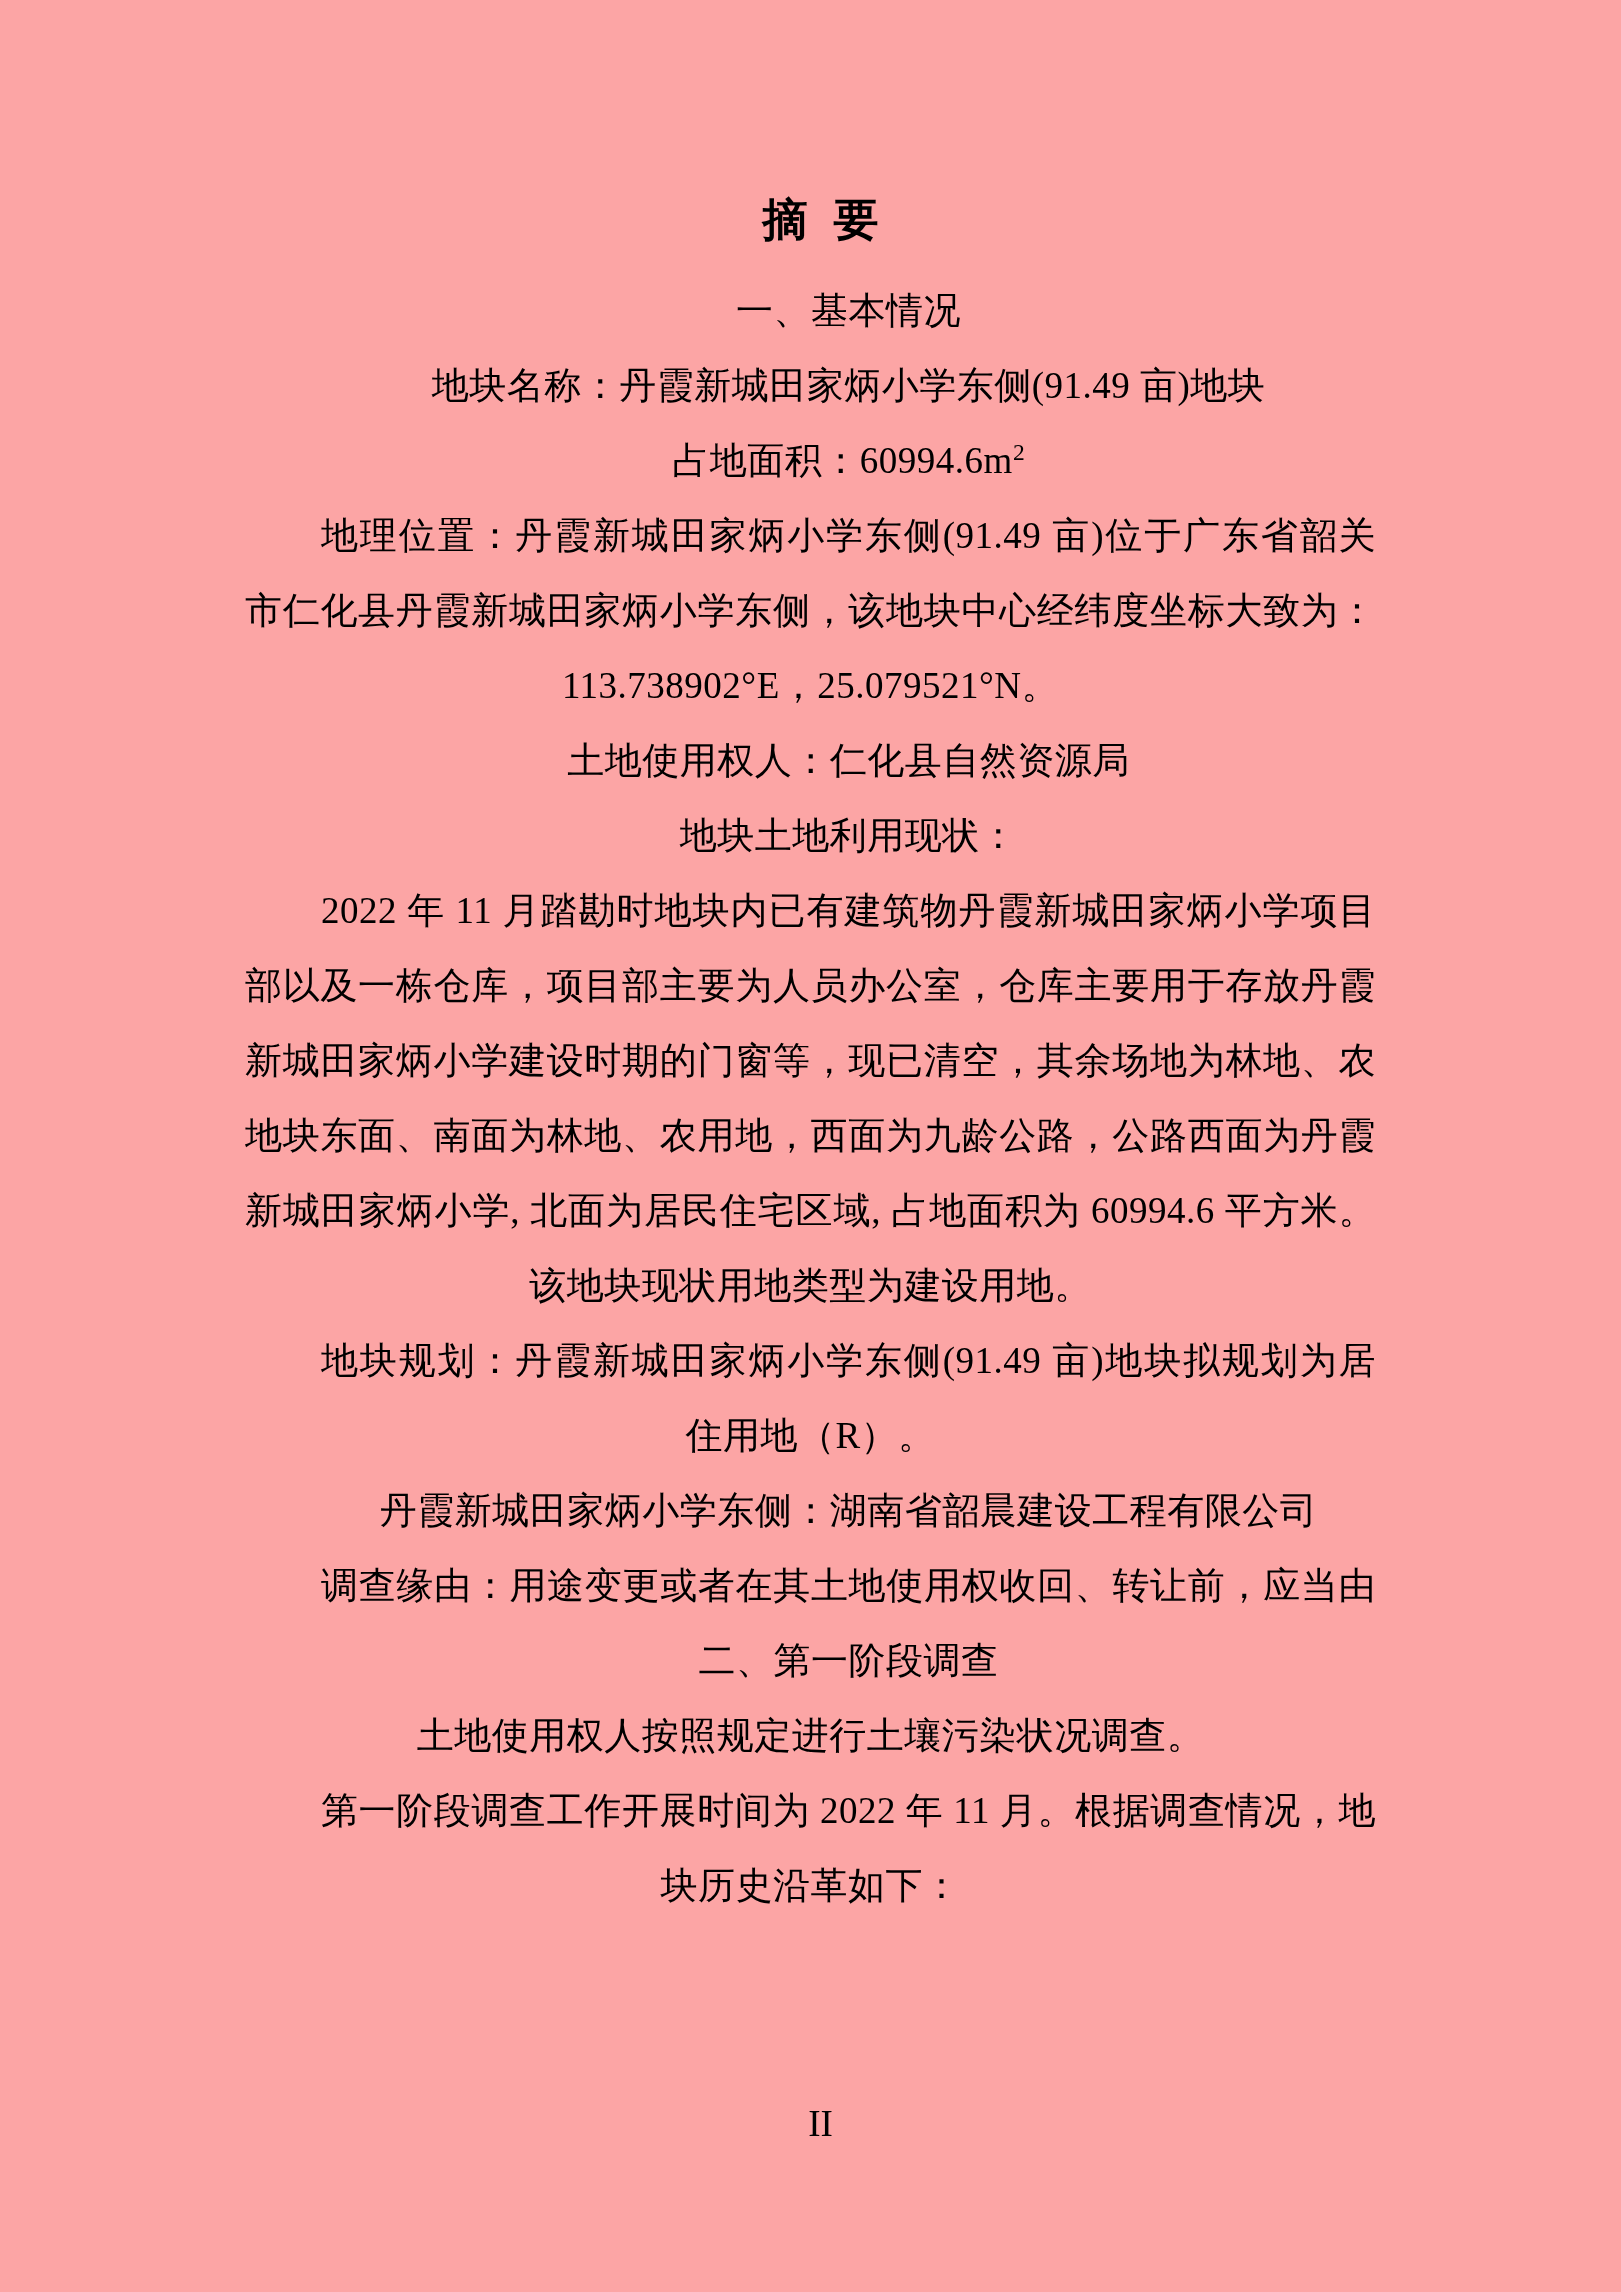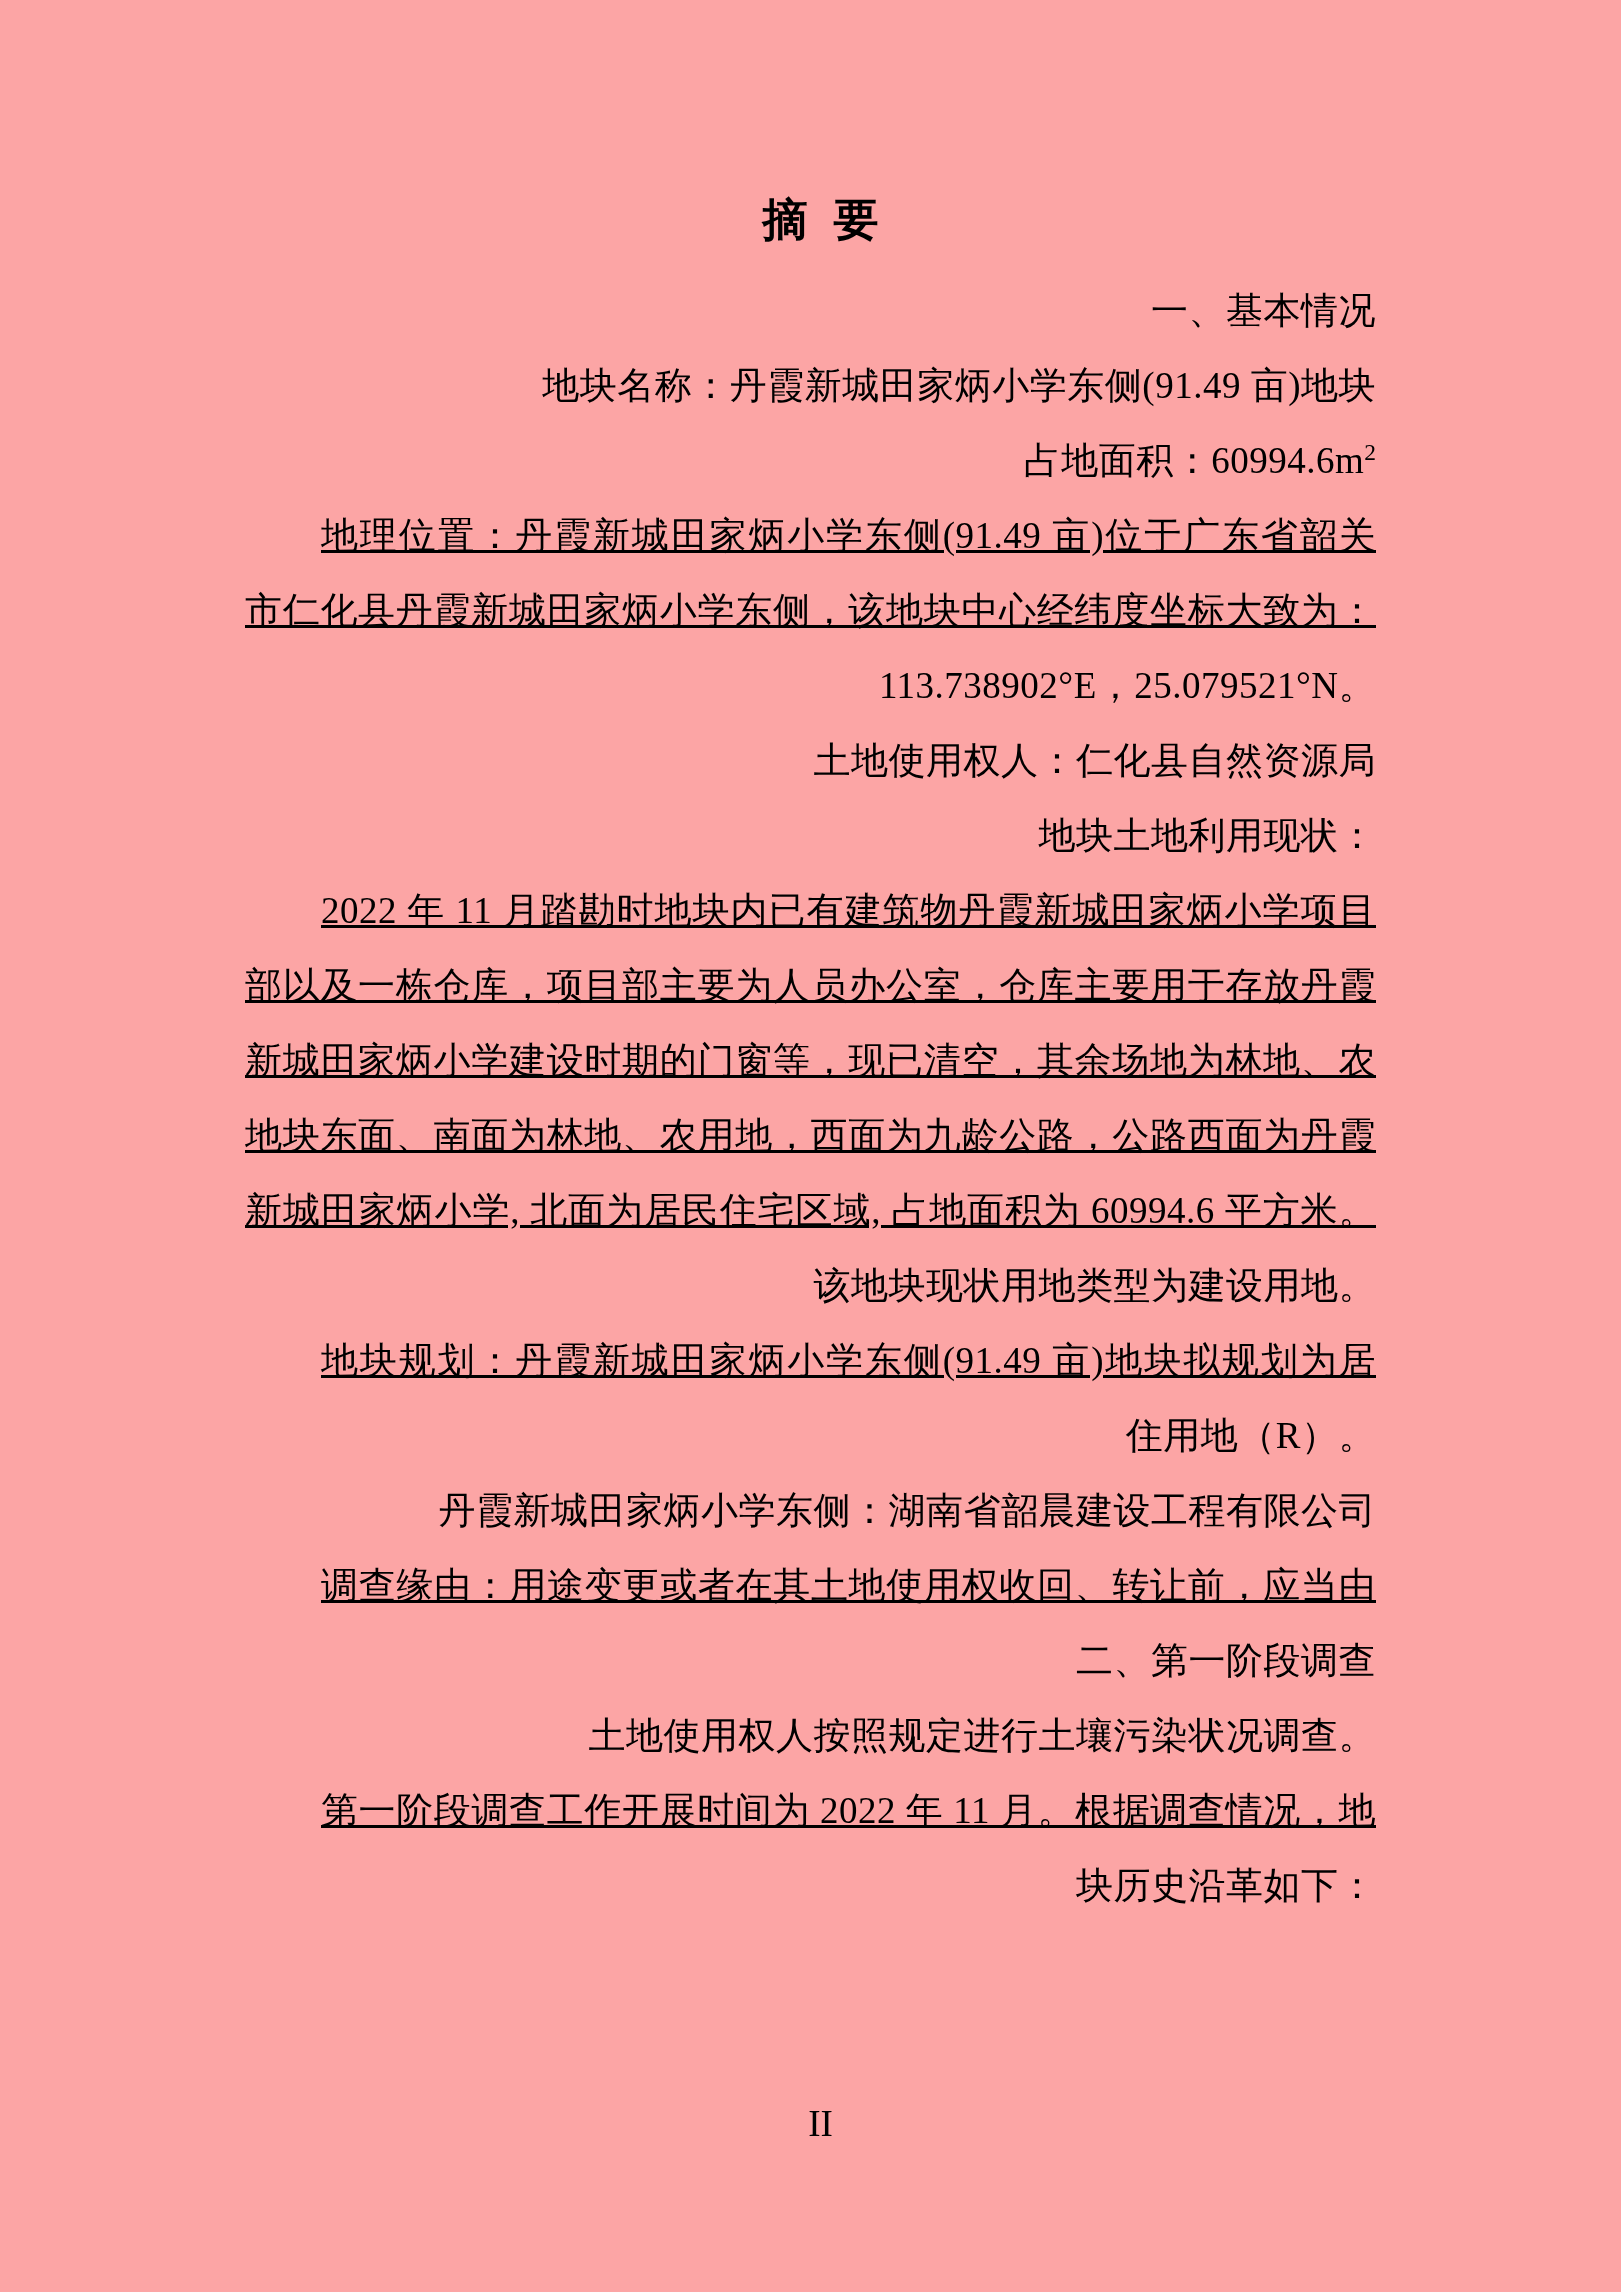--- a/index.html
+++ b/index.html
@@ -35,29 +35,28 @@
     left: 245px;
     top: 273px;
     width: 1131px;
     font-size: 37px;
     letter-spacing: 0.5px;
   }
   .line {
     height: 75px;
     line-height: 75px;
     overflow: hidden;
-    text-align: right;
+    text-align: center;
   }
   .line.indent {
     text-indent: 76px;
   }
   .line.justify {
     text-align: justify;
     text-align-last: justify;
-    text-decoration: underline;
   }
   .line sup {
     font-size: 23.5px;
     line-height: 0;
     vertical-align: super;
     letter-spacing: 0;
   }
   .page-number {
     position: absolute;
     top: 2107px;

